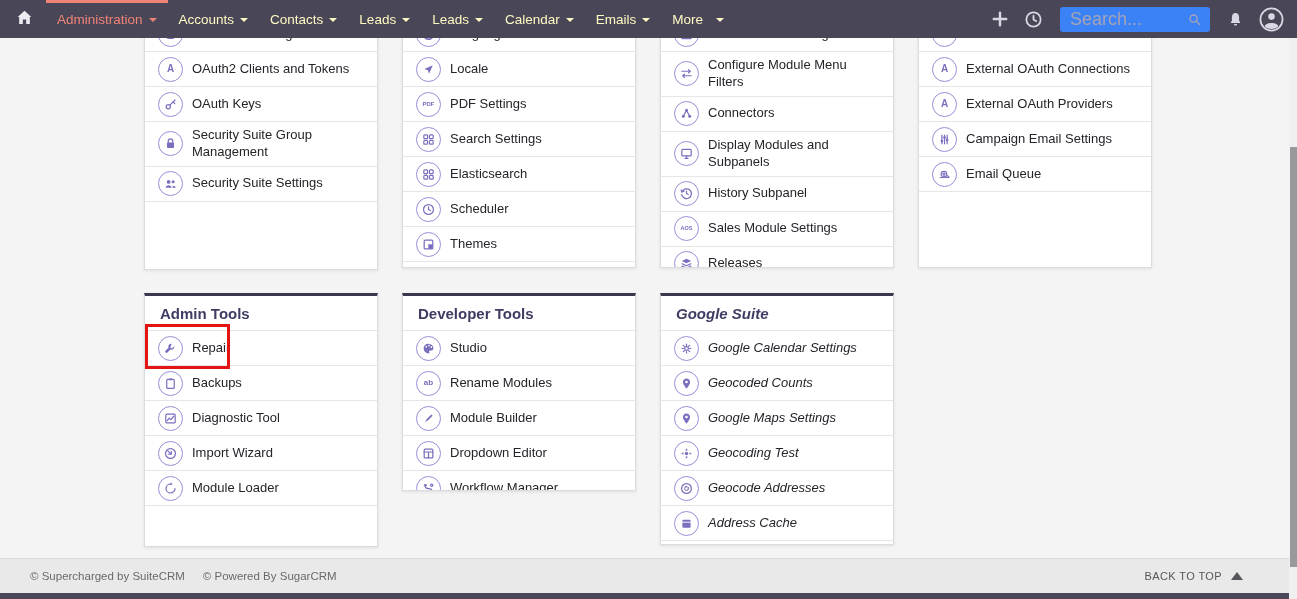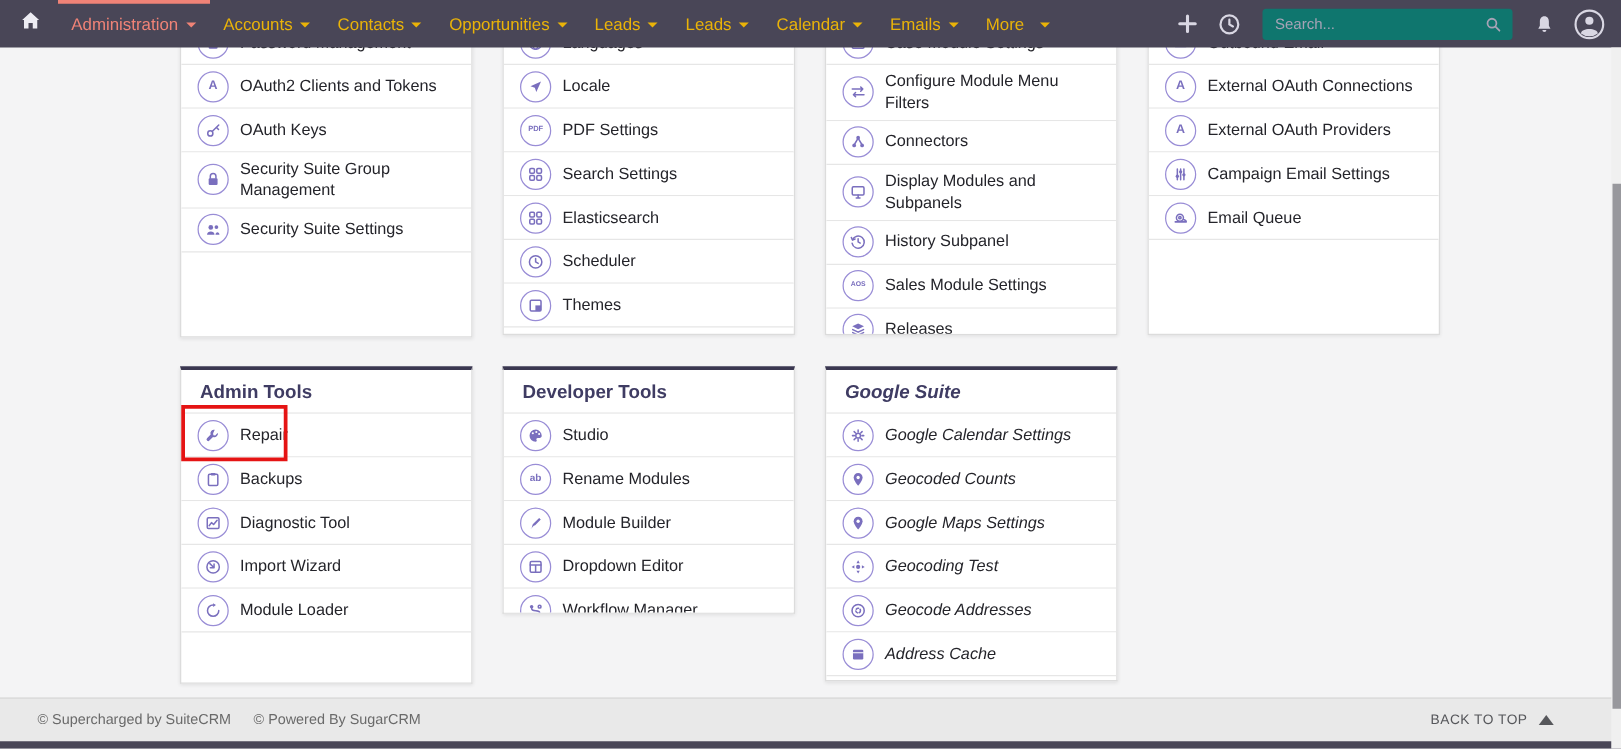--- a/index.html
+++ b/index.html
@@ -17,30 +17,30 @@
     position:relative;
     background:#f4f4f5;
     font-family:"Liberation Sans","DejaVu Sans",sans-serif;
   }
   
   .navbar{position:absolute;top:0;left:0;width:1297px;height:38px;background:var(--navbar-bg);
     display:flex;align-items:center;z-index:10}
   .home-btn{margin:0 13px 0 16px;display:flex;align-items:center;cursor:pointer;color:#edecf3}
   .nav-items{display:flex;align-items:center;height:38px}
   .nav-item{height:38px;display:flex;align-items:center;gap:6px;padding:0 11px;
-    color:#eab308;font-size:13.5px;cursor:pointer;white-space:nowrap}
+    color:#fef9c3;font-size:13.5px;cursor:pointer;white-space:nowrap}
   .nav-item.active{color:var(--active-salmon);box-shadow:inset 0 3px 0 var(--active-salmon)}
   .caret{width:0;height:0;border-left:4px solid transparent;border-right:4px solid transparent;
     border-top:4px solid currentColor;margin-top:2px}
   .caret.far{margin-left:7px}
   .nav-right{margin-left:auto;display:flex;align-items:center;gap:15px;padding-right:13px}
   .nav-icon{color:#d9d7e3;display:flex;align-items:center;cursor:pointer}
   .search-wrap{position:relative;margin:0 2px}
-  .search-input{width:200px;height:25px;background:#0f766e;border:none;border-radius:3px;
-    color:#eceaf4;font-size:12px;padding:0 30px 0 10px;outline:none;
+  .search-input{width:150px;height:25px;background:#3b82f6;border:none;border-radius:3px;
+    color:#eceaf4;font-size:18px;padding:0 30px 0 10px;outline:none;
     font-family:"Liberation Sans","DejaVu Sans",sans-serif}
   .search-input::placeholder{color:#a7a3b6}
   .search-icon{position:absolute;right:8px;top:5px;color:#a7a3b6;pointer-events:none}
   
   .panel{position:absolute;width:234px;background:#fff;border:1px solid #dcdcdc;
     box-shadow:0 1px 3px rgba(0,0,0,.09);overflow:hidden;z-index:1}
   .panel.with-header{border-top:3px solid var(--panel-top-border)}
   .panel-header{height:35px;display:flex;align-items:center;padding:0 15px;
     font-size:15px;font-weight:bold;color:var(--panel-header);border-bottom:1px solid #e4e4e4}
   .panel-item{min-height:35px;border-bottom:1px solid #e6e6e6;display:flex;align-items:center;
@@ -83,24 +83,20 @@
       </div>
       <div class="nav-item">
         <span>Accounts</span>
         <span class="caret"></span>
       </div>
       <div class="nav-item">
         <span>Contacts</span>
         <span class="caret"></span>
       </div>
       <div class="nav-item">
-        <span>Opportunities</span>
-        <span class="caret"></span>
-      </div>
-      <div class="nav-item">
         <span>Leads</span>
         <span class="caret"></span>
       </div>
       <div class="nav-item">
         <span>Leads</span>
         <span class="caret"></span>
       </div>
       <div class="nav-item">
         <span>Calendar</span>
         <span class="caret"></span>

